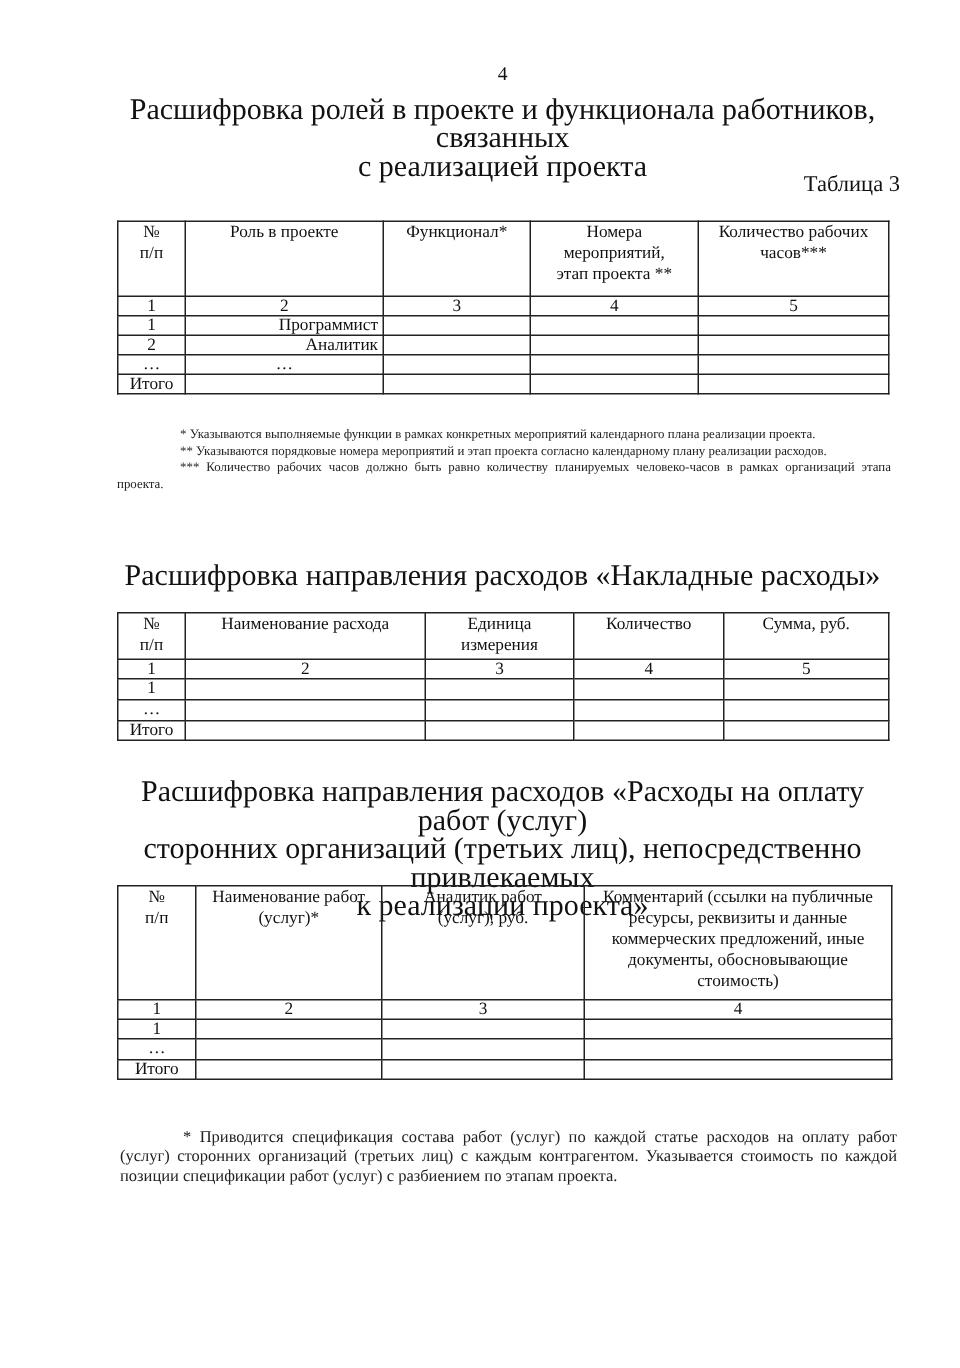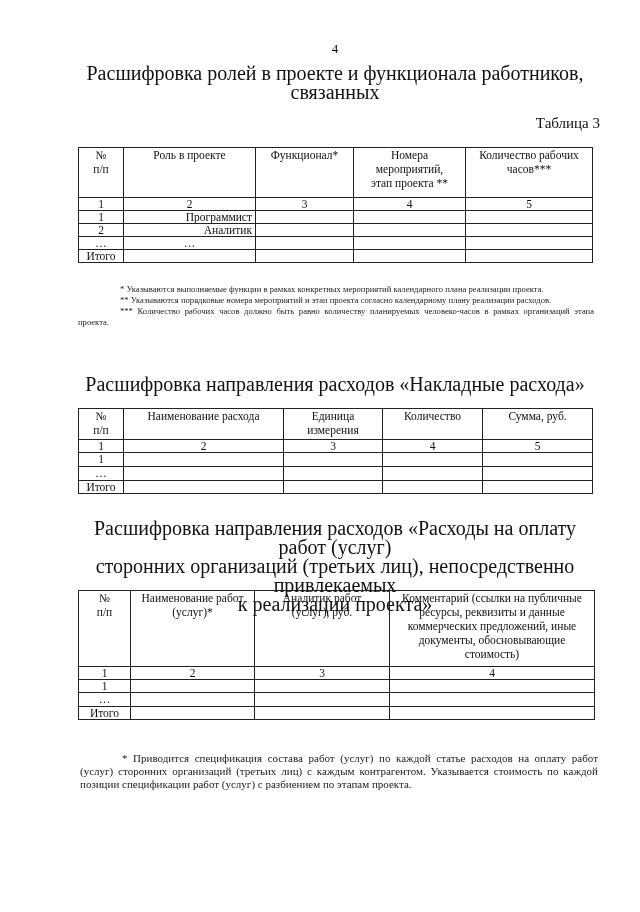--- a/index.html
+++ b/index.html
@@ -19,20 +19,21 @@
   .note2 { left:80px; width:518px; font-size:11px; line-height:13px; text-align:justify; color:#222; }
   .note2 p { margin:0; text-indent:42px; }
 </style>
 </head>
 <body>
 
 <div class="abs page-num">4</div>
 
 <div class="abs title" style="top:64px;">
   <div>Расшифровка ролей в проекте и функционала работников, связанных</div>
+  <div>с реализацией проекта</div>
 </div>
 <div class="abs table-label">Таблица 3</div>
 
 <table style="left:78px; top:147px; width:514px;">
   <colgroup>
       <col style="width:45px">
       <col style="width:132px">
       <col style="width:98px">
       <col style="width:112px">
       <col style="width:127px">
@@ -83,21 +84,21 @@
   </tr>
 </tbody>
   </table>
 
 <div class="abs note" style="top:284px;font-family:Liberation Serif, serif;">
   <p>* Указываются выполняемые функции в рамках конкретных мероприятий календарного плана реализации проекта.</p>
   <p>** Указываются порядковые номера мероприятий и этап проекта согласно календарному плану реализации расходов.</p>
   <p>*** Количество рабочих часов должно быть равно количеству планируемых человеко-часов в рамках организаций этапа проекта.</p>
 </div>
 
-<div class="abs title" style="top:375px;">Расшифровка направления расходов «Накладные расхода»</div>
+<div class="abs title" style="top:375px;">Расшифровка направления расходов «Накладные расходы»</div>
 
 <table style="left:78px; top:408px; width:514px;">
   <colgroup>
       <col style="width:45px">
       <col style="width:160px">
       <col style="width:99px">
       <col style="width:100px">
       <col style="width:110px">
     </colgroup>
   <tbody>

